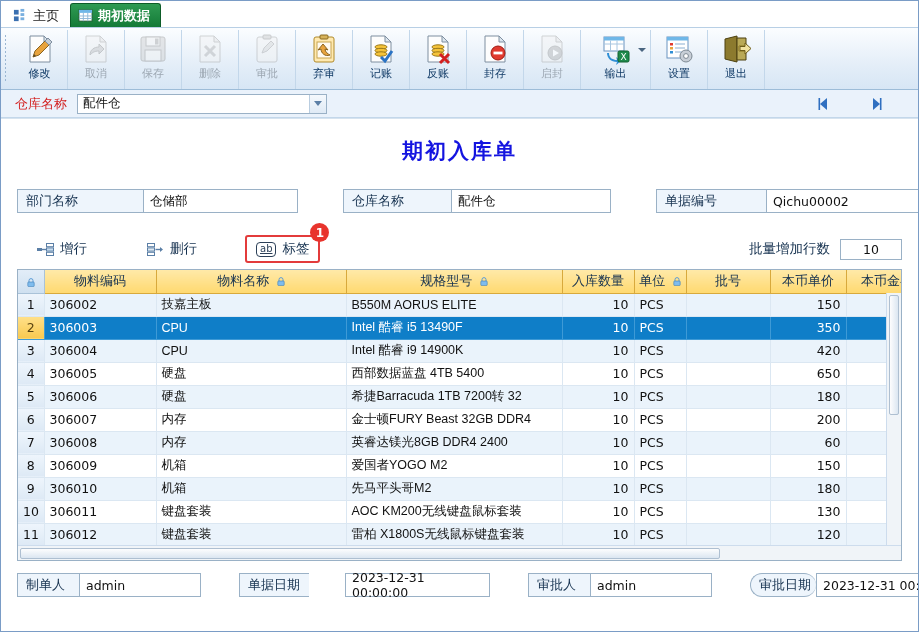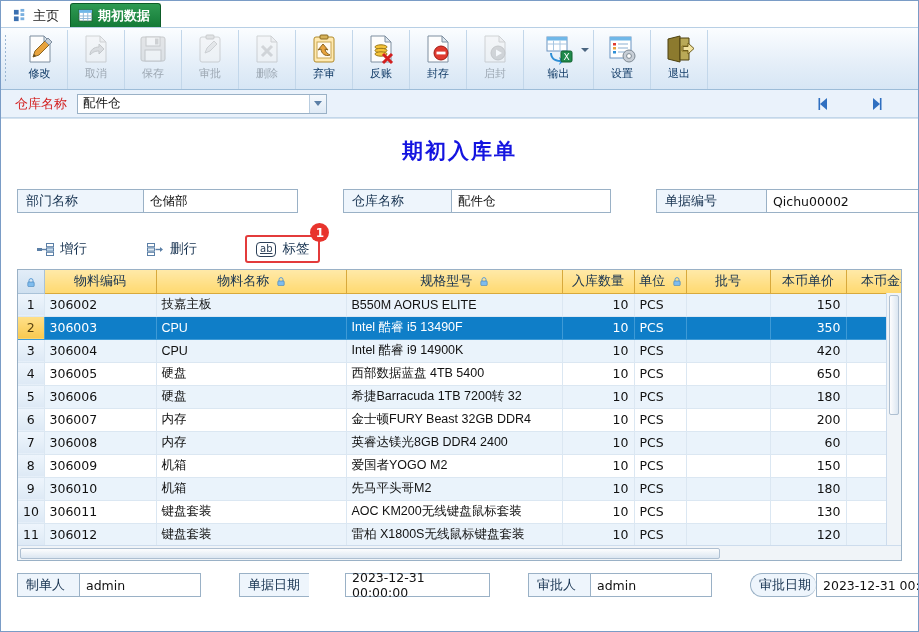--- a/index.html
+++ b/index.html
@@ -417,46 +417,57 @@
         <rect x="4" y="4" width="24" height="24" rx="2" fill="#c9d0d7" stroke="#8a939c"></rect>
         <rect x="9" y="4" width="14" height="9" fill="#eef1f4" stroke="#8a939c"></rect>
         <rect x="18" y="5.5" width="3.5" height="6" fill="#9aa5b0"></rect>
         <rect x="8" y="17" width="16" height="11" fill="#eef1f4" stroke="#8a939c"></rect>
       </svg>
       <span class="lbl">保存</span>
     </div>
 
     <div class="rbtn disabled">
       <svg class="ic" viewBox="0 0 32 32">
+        <path d="M6 3h14l6 6v20H6z" fill="#f2f2f2" stroke="#9aa5b0"></path>
+        <path d="M20 3l6 6h-6z" fill="#e0e4e8" stroke="#9aa5b0"></path>
+        <path d="M11 13l10 10M21 13L11 23" stroke="#a8b0b8" stroke-width="3"></path>
+      </svg>
+      <span class="lbl">删除</span>
+    </div>
+
+    <div class="rbtn disabled">
+      <svg class="ic" viewBox="0 0 32 32">
         <rect x="6" y="4" width="20" height="25" rx="2" fill="#f2f2f2" stroke="#9aa5b0"></rect>
         <rect x="12" y="2" width="8" height="4" rx="1" fill="#c2c9d0" stroke="#8a939c"></rect>
         <path d="M11 20l2-5 7-7 3 3-7 7z" fill="#cfd5db" stroke="#9aa5b0"></path>
       </svg>
       <span class="lbl">审批</span>
-    </div>
-
-    <div class="rbtn disabled">
-      <svg class="ic" viewBox="0 0 32 32">
-        <path d="M6 3h14l6 6v20H6z" fill="#f2f2f2" stroke="#9aa5b0"></path>
-        <path d="M20 3l6 6h-6z" fill="#e0e4e8" stroke="#9aa5b0"></path>
-        <path d="M11 13l10 10M21 13L11 23" stroke="#a8b0b8" stroke-width="3"></path>
-      </svg>
-      <span class="lbl">删除</span>
     </div>
 
     <div class="rbtn">
       <svg class="ic" viewBox="0 0 32 32">
         <rect x="6" y="4" width="20" height="25" rx="2" fill="#ffe9b0" stroke="#b08a2a"></rect>
         <rect x="12" y="2" width="8" height="4" rx="1" fill="#d6b25a" stroke="#8a6a20"></rect>
         <rect x="9" y="9" width="14" height="16" fill="#fffaf0" stroke="#c8a550"></rect>
         <path d="M22 22c-5 2-9-2-9-6l-3 1 5-6 5 6-3-1c0 3 3 5 5 6z" fill="#e8a33d" stroke="#8a6420"></path>
       </svg>
       <span class="lbl">弃审</span>
     </div>
 
+    <div class="rbtn">
+      <svg class="ic" viewBox="0 0 32 32">
+        <path d="M6 3h14l6 6v20H6z" fill="#fdfdfd" stroke="#7f8fa0"></path>
+        <path d="M20 3l6 6h-6z" fill="#dce6ef" stroke="#7f8fa0"></path>
+        <ellipse cx="16" cy="14" rx="6" ry="2.2" fill="#f5c33a" stroke="#9a7818"></ellipse>
+        <ellipse cx="16" cy="17.5" rx="6" ry="2.2" fill="#f5c33a" stroke="#9a7818"></ellipse>
+        <ellipse cx="16" cy="21" rx="6" ry="2.2" fill="#f5c33a" stroke="#9a7818"></ellipse>
+        <path d="M16 24l4 4 7-10" stroke="#2a73c4" stroke-width="3" fill="none"></path>
+      </svg>
+      <span class="lbl">记账</span>
+    </div>
 
     <div class="rbtn">
       <svg class="ic" viewBox="0 0 32 32">
         <path d="M6 3h14l6 6v20H6z" fill="#fdfdfd" stroke="#7f8fa0"></path>
         <path d="M20 3l6 6h-6z" fill="#dce6ef" stroke="#7f8fa0"></path>
         <ellipse cx="16" cy="14" rx="6" ry="2.2" fill="#f5c33a" stroke="#9a7818"></ellipse>
         <ellipse cx="16" cy="17.5" rx="6" ry="2.2" fill="#f5c33a" stroke="#9a7818"></ellipse>
         <ellipse cx="16" cy="21" rx="6" ry="2.2" fill="#f5c33a" stroke="#9a7818"></ellipse>
         <path d="M18 21l9 9M27 21l-9 9" stroke="#d22020" stroke-width="3"></path>
       </svg>
@@ -582,20 +593,24 @@
           <rect x="0.5" y="9.3" width="7" height="3.2" fill="none" stroke="#5b7fa6"></rect>
           <path d="M8.5 6.5h6" stroke="#5b7fa6" stroke-width="1.4"></path>
           <path d="M13 4l3 2.5-3 2.5z" fill="#5b7fa6"></path>
         </svg>
         <span>删行</span>
       </div>
       <div class="gact tagbtn">
         <span class="abchip">ab</span>
         <span>标签</span>
         <span class="badge">1</span>
+      </div>
+      <div class="batchwrap">
+        <span class="bl">批量增加行数</span>
+        <div class="batchnum">10</div>
       </div>
     </div>
 
     <div class="gridwrap">
       <table class="grid">
         <colgroup>
           <col class="c-idx">
             <col class="c-code">
             <col class="c-name">
             <col class="c-spec">

